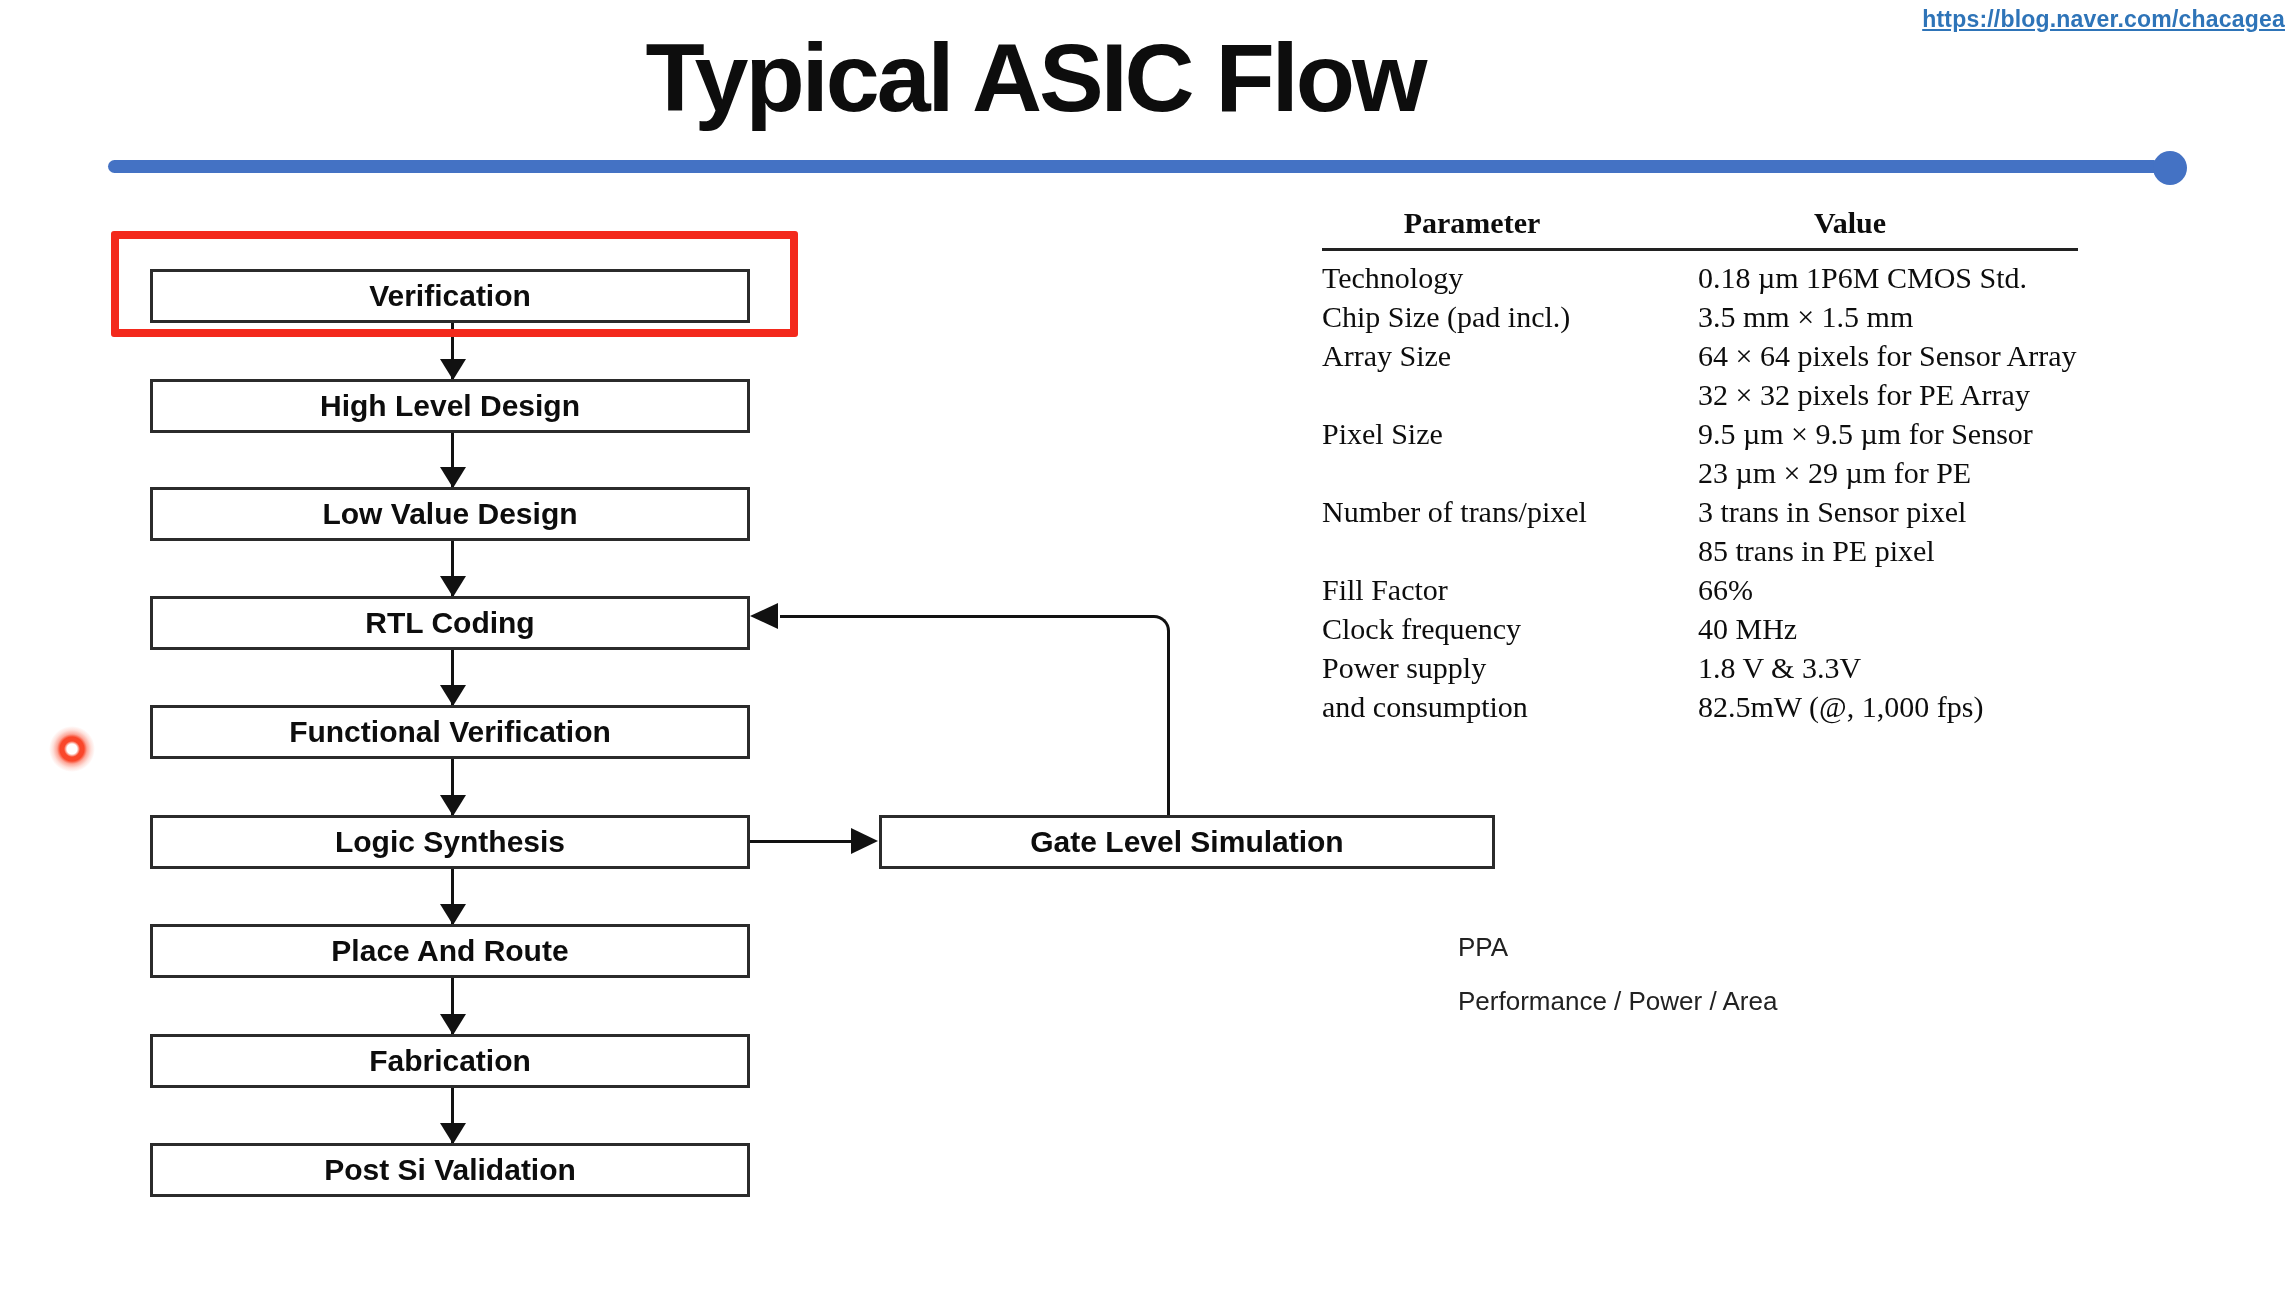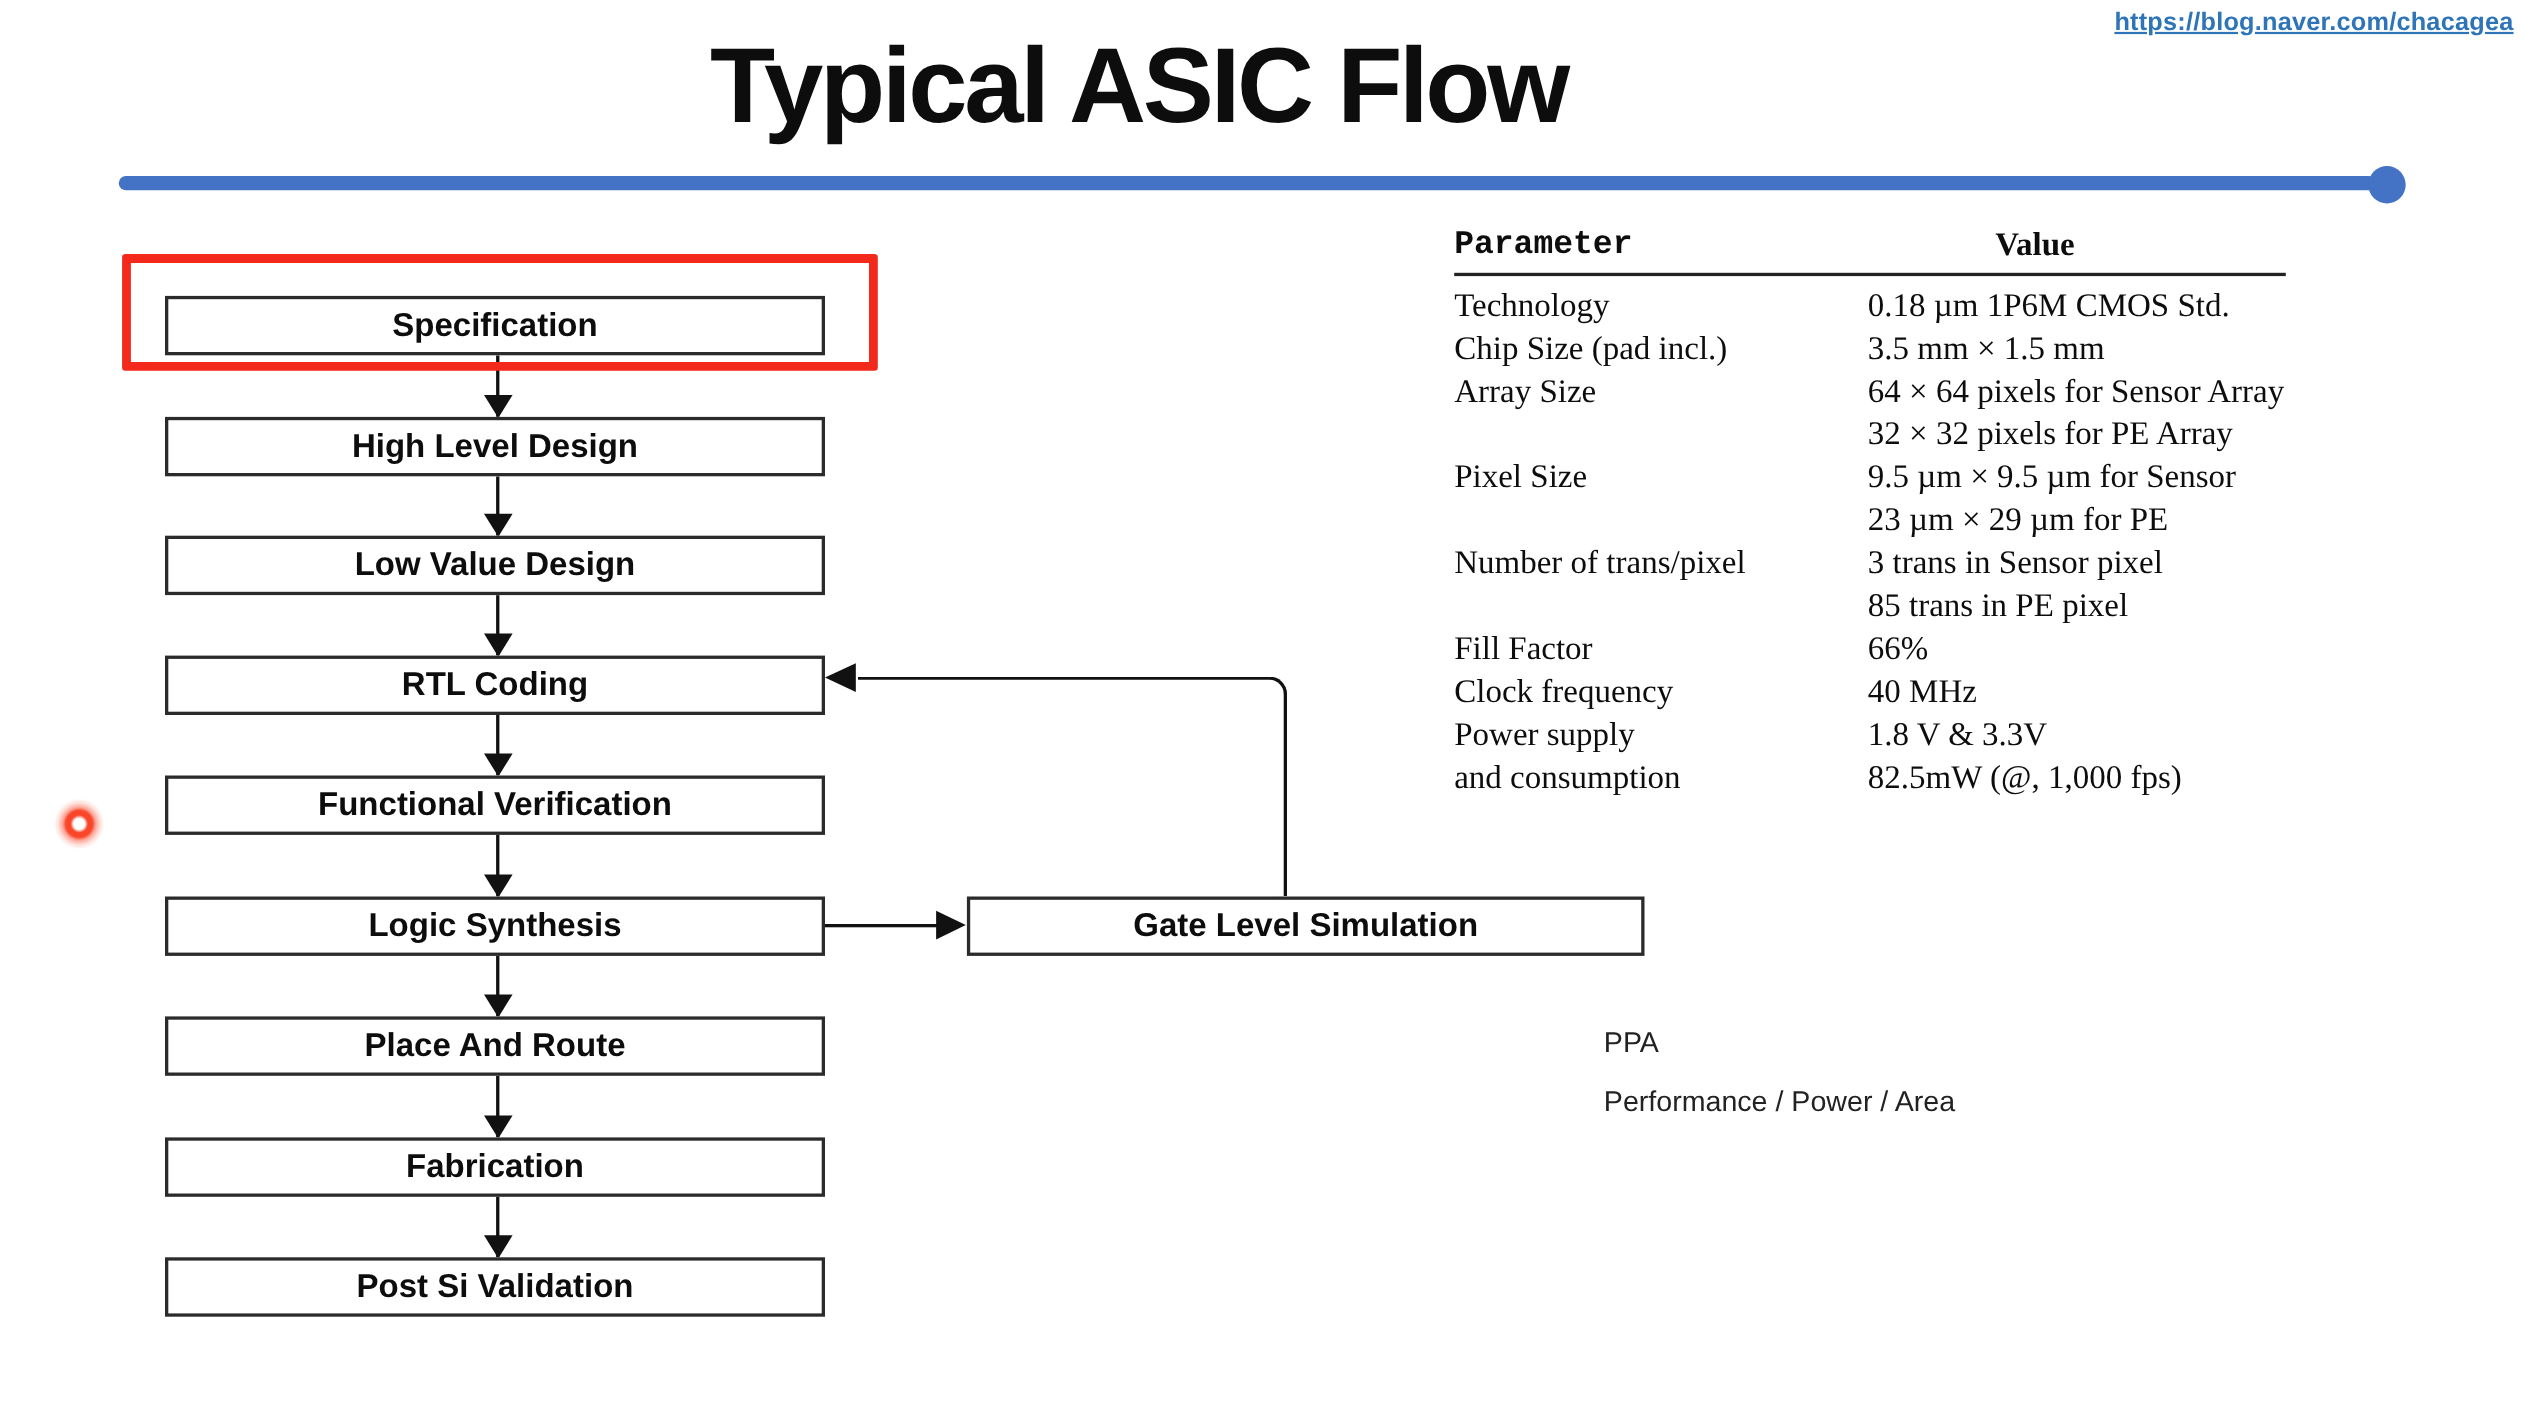--- a/index.html
+++ b/index.html
@@ -59,21 +59,21 @@
     position:absolute;left:750px;top:603px;width:0;height:0;z-index:1;
     border-top:13px solid transparent;border-bottom:13px solid transparent;
     border-right:28px solid #111;
   }
   
   .param-table{
     position:absolute;left:1322px;top:206px;width:756px;
     font-family:"Liberation Serif","DejaVu Serif",serif;font-size:30px;color:#0d0d0d;
   }
   .pt-head{display:flex;font-weight:700;padding-bottom:8px;border-bottom:3px solid #222;}
-  .pt-head .pt-hp{width:300px;text-align:left;font-family:Liberation Mono, monospace;}
+  .pt-head .pt-hp{width:300px;text-align:center;}
   .pt-head .pt-hv{flex:1;text-align:center;}
   .pt-rows{padding-top:7px;}
   .pt-row{display:flex;line-height:39px;gap:12px;}
   .pt-param{width:364px;}
   .pt-values{flex:1;}
   .pt-values span{display:block;}
   
   .ppa{
     position:absolute;left:1458px;top:920px;font-size:26px;line-height:54px;
     color:#222;font-weight:400;letter-spacing:0px;
@@ -98,21 +98,21 @@
   <a class="source-link" href="#">https://blog.naver.com/chacagea</a>
 
   <h1 class="page-title">Typical ASIC Flow</h1>
 
   <div class="divider-line"></div>
   <div class="divider-dot"></div>
 
   <div class="highlight-rect"></div>
 
   <div class="flow-box" style="top:269px">
-      <span>Specification</span>
+      <span>Verification</span>
     </div>
   <div class="flow-box" style="top:379px">
       <span>High Level Design</span>
     </div>
   <div class="flow-box" style="top:487px">
       <span>Low Value Design</span>
     </div>
   <div class="flow-box" style="top:596px">
       <span>RTL Coding</span>
     </div>

